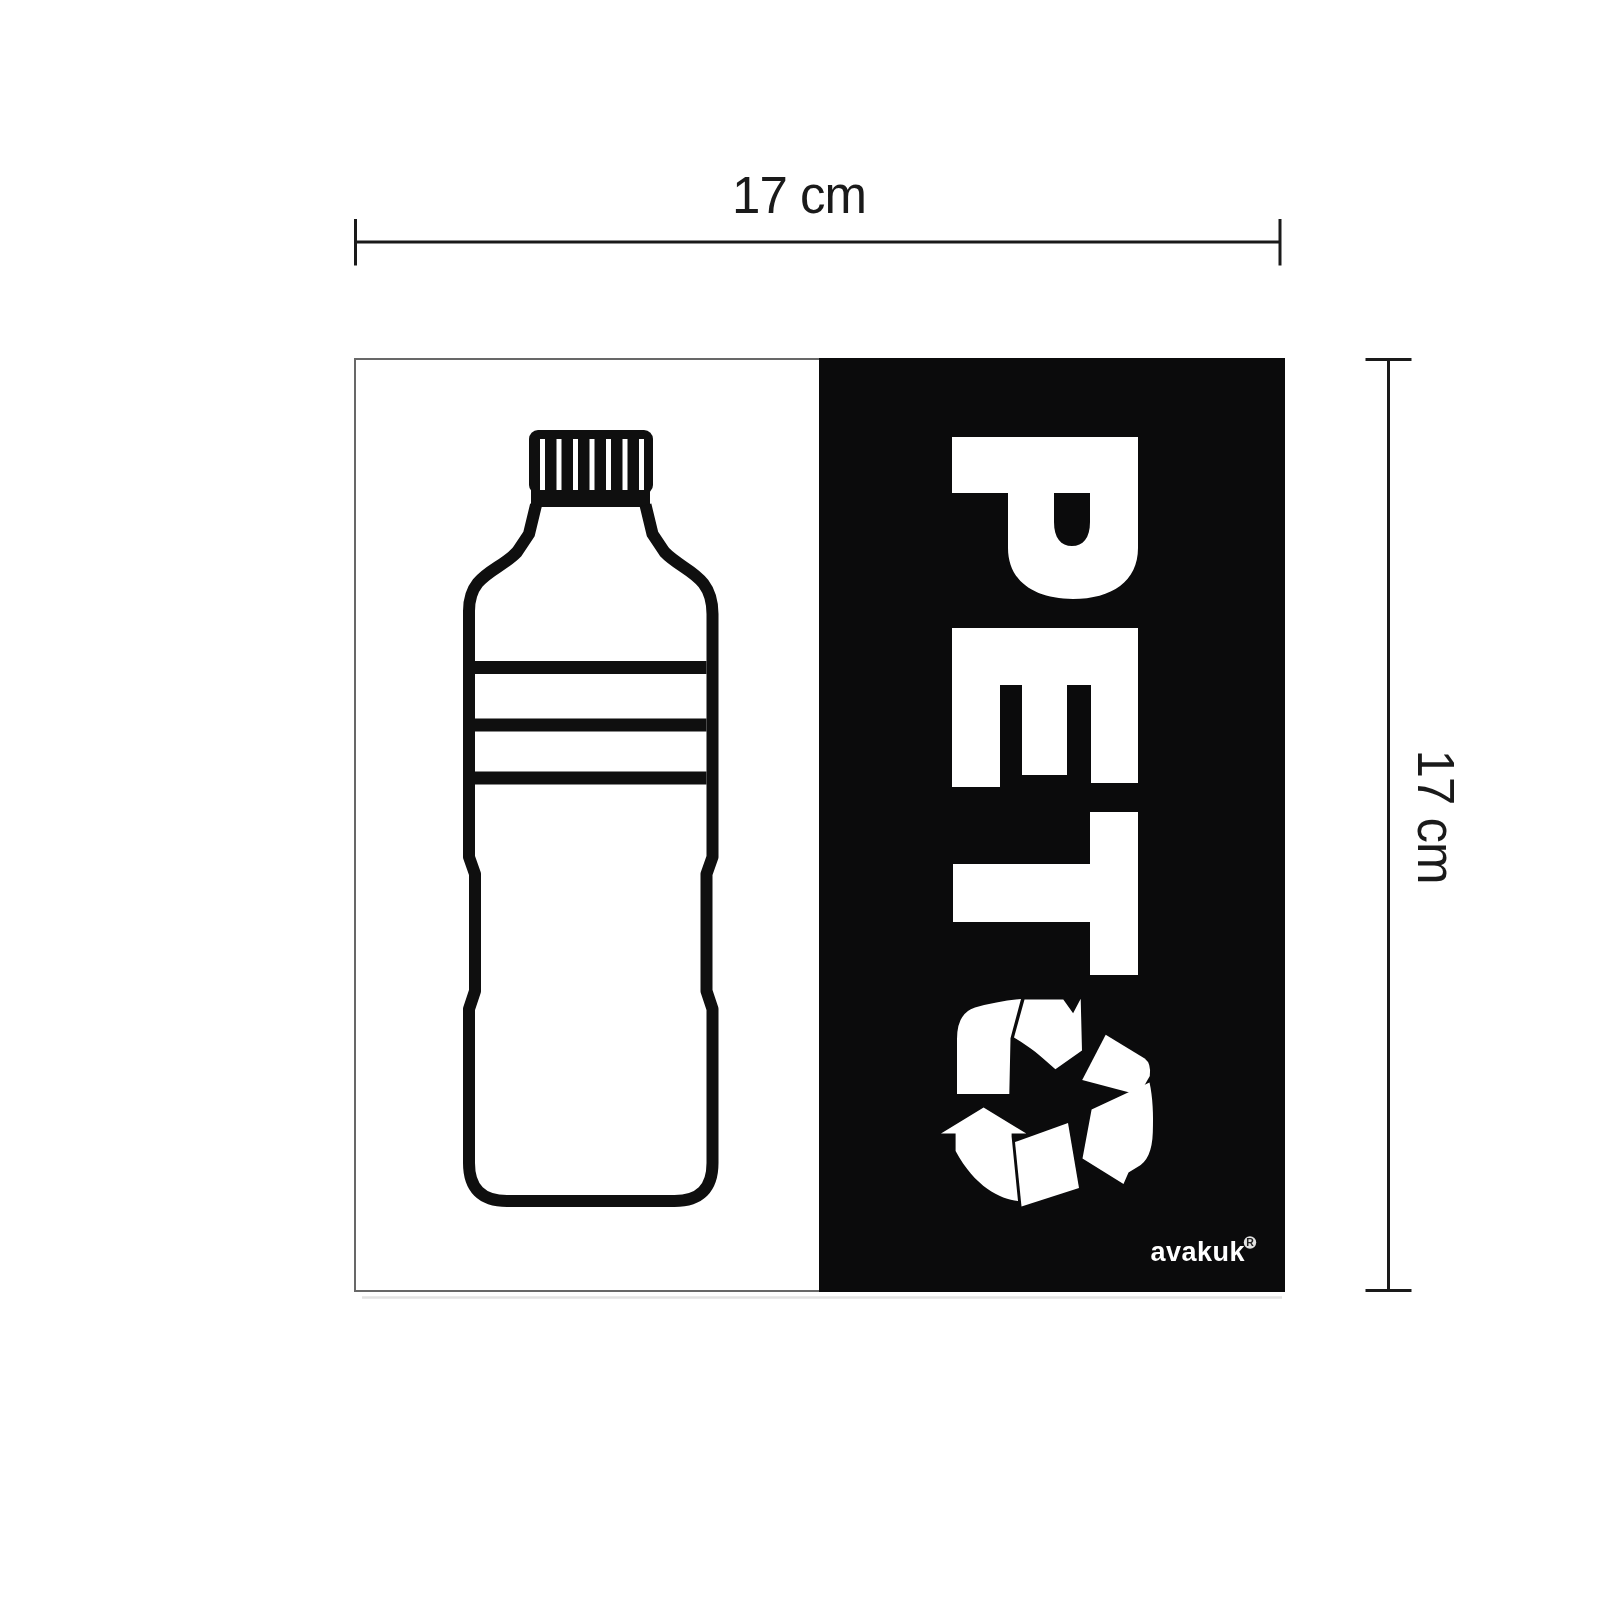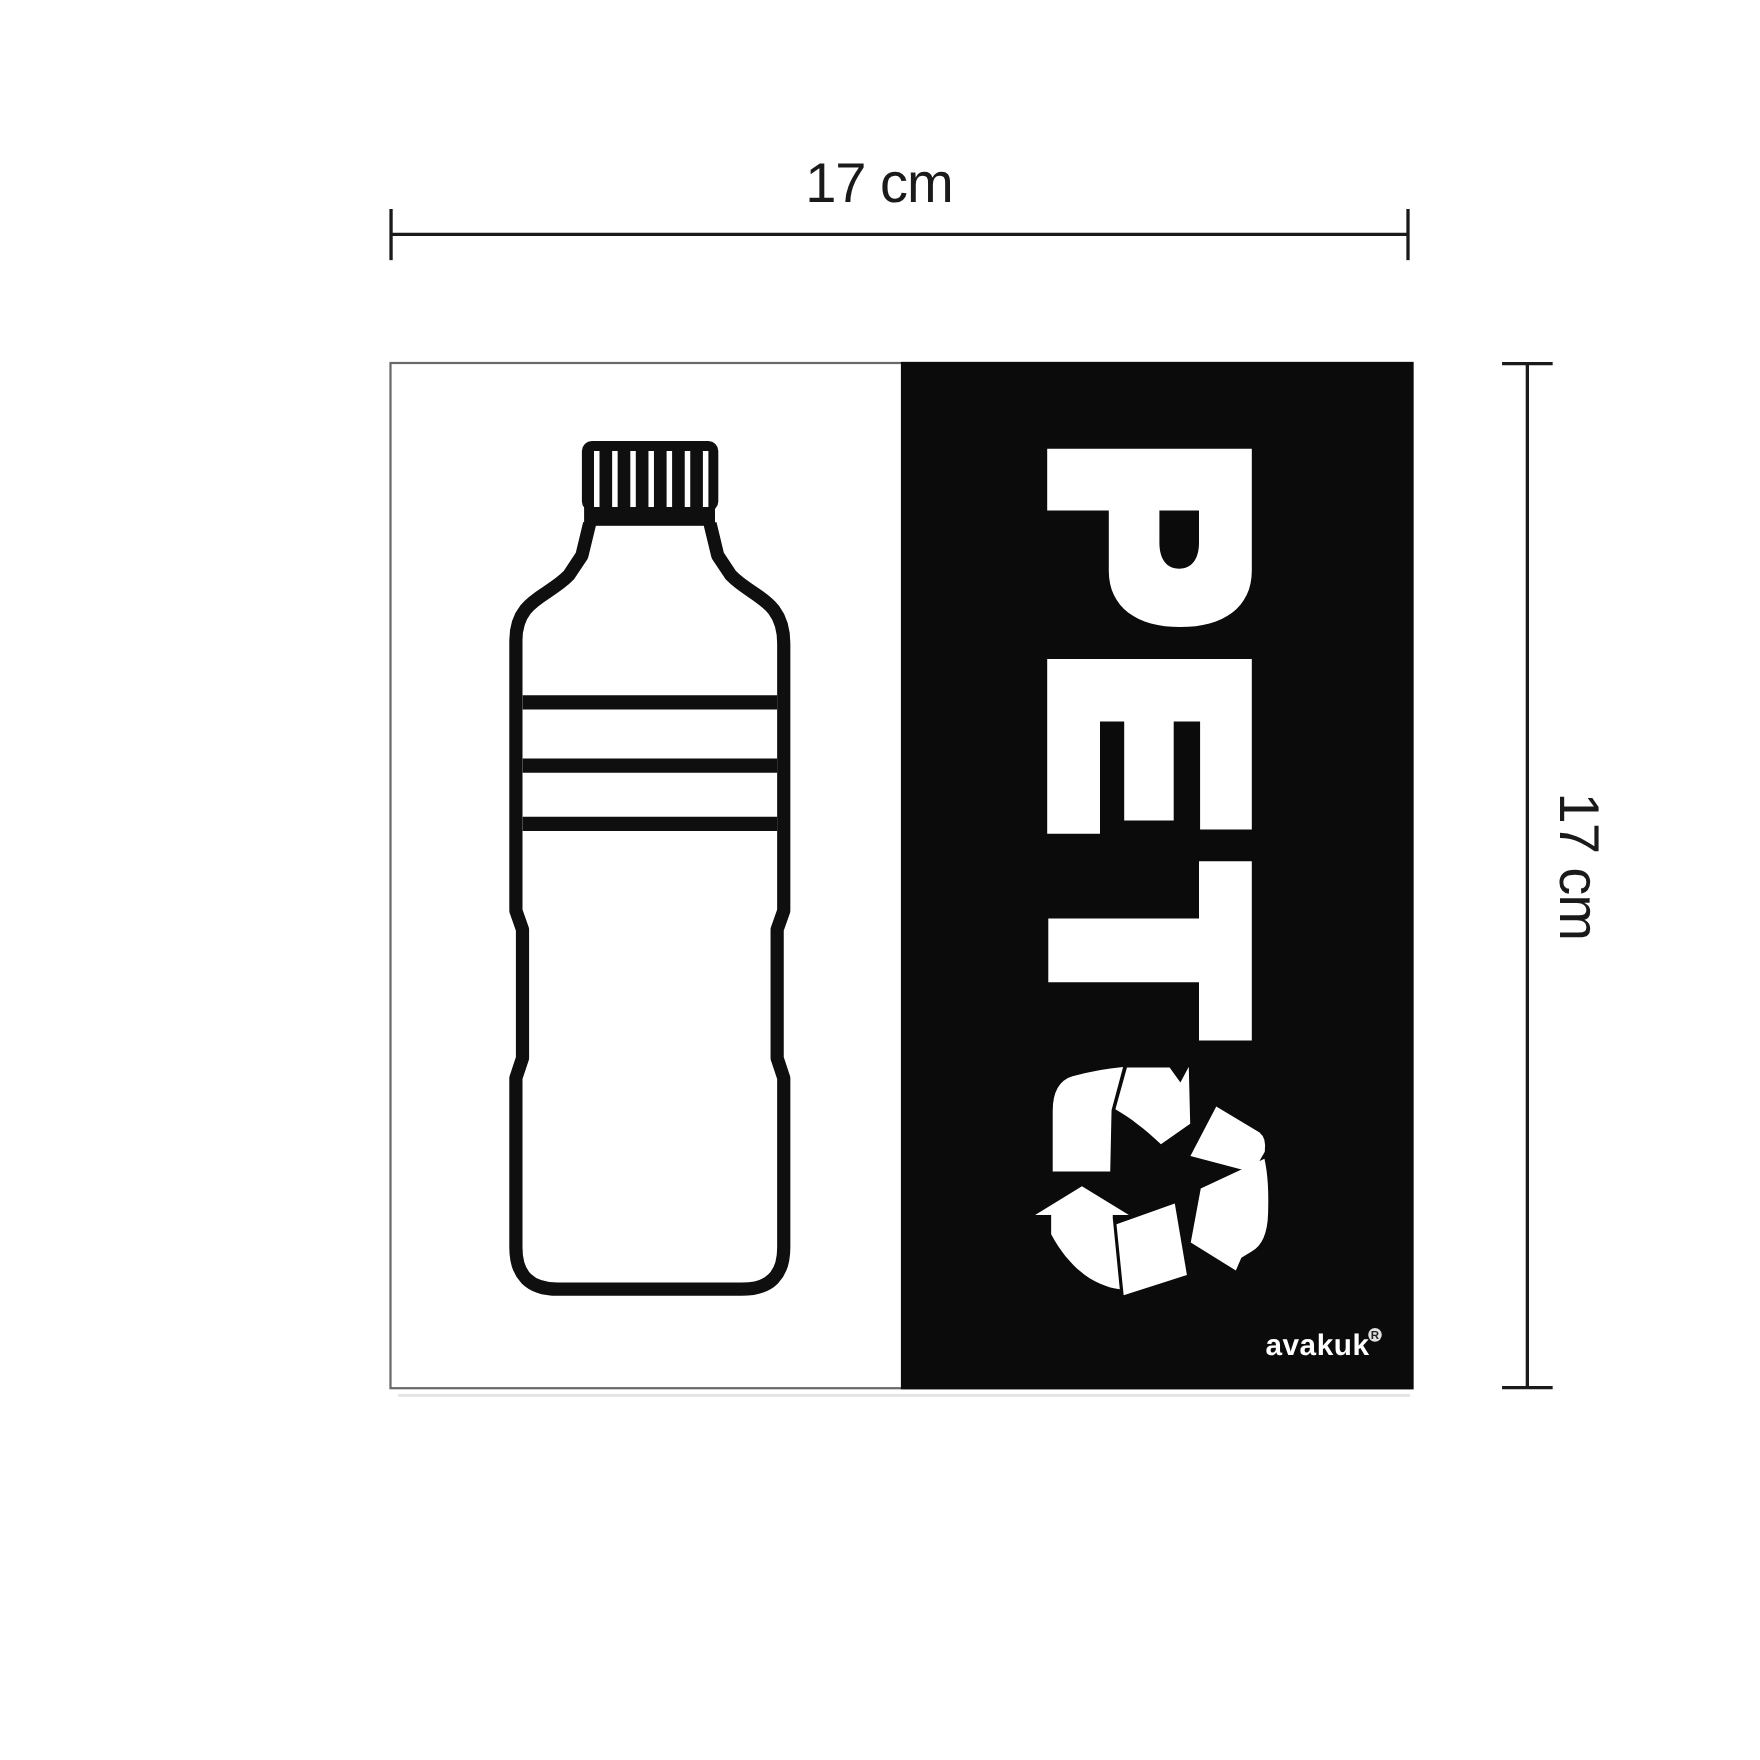--- a/index.html
+++ b/index.html
@@ -1,16 +1,16 @@
 <!DOCTYPE html>
 <html><head>
 <meta charset="utf-8">
 <style>
   html,body{margin:0;padding:0;background:#ffffff;}
-  .wrap{position:relative;width:1600px;height:1378px;background:#ffffff;overflow:hidden;}
+  .wrap{position:relative;width:1600px;height:1378px;background:#ffffff;overflow:hidden;margin-top:29px;}
   text{font-family:"Liberation Sans", sans-serif;}
 </style>
 </head>
 <body>
 <div class="wrap">
 <svg width="1600" height="1600" viewBox="0 0 1600 1600">
 
   <rect x="0" y="0" width="1600" height="1600" fill="#ffffff"></rect>
 
   <g stroke="#1a1a1a" stroke-width="3" fill="none">

